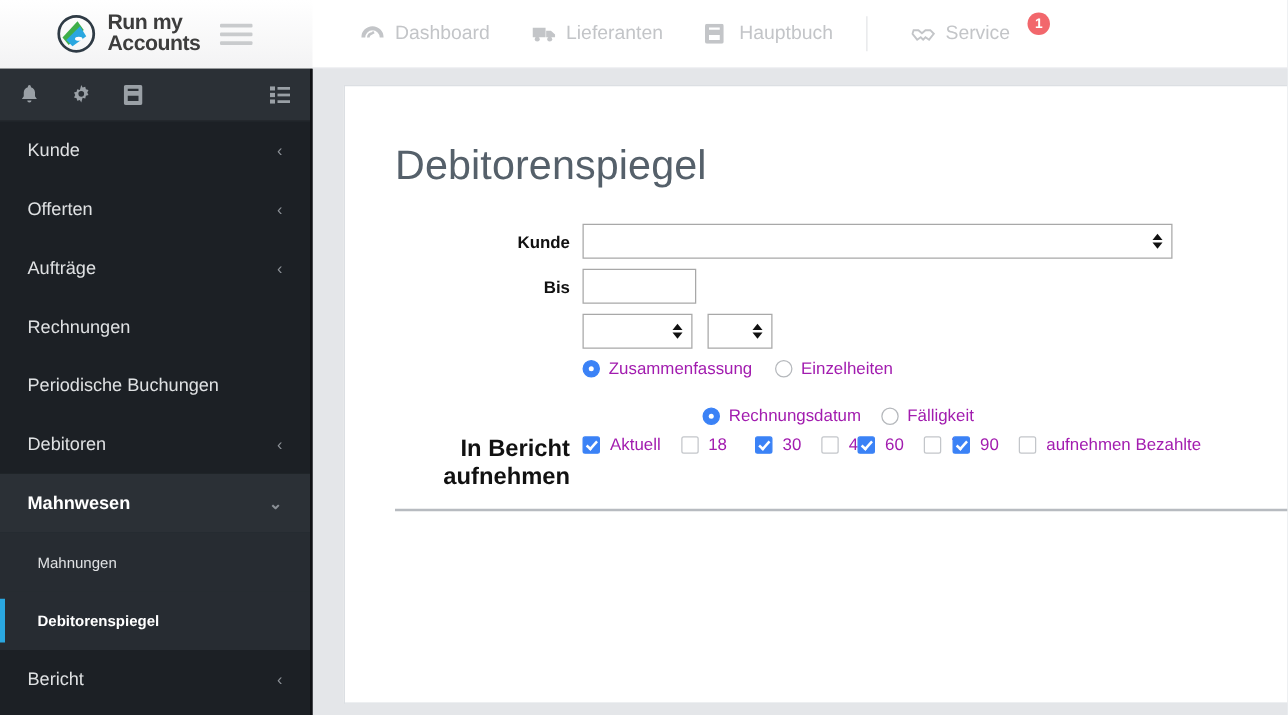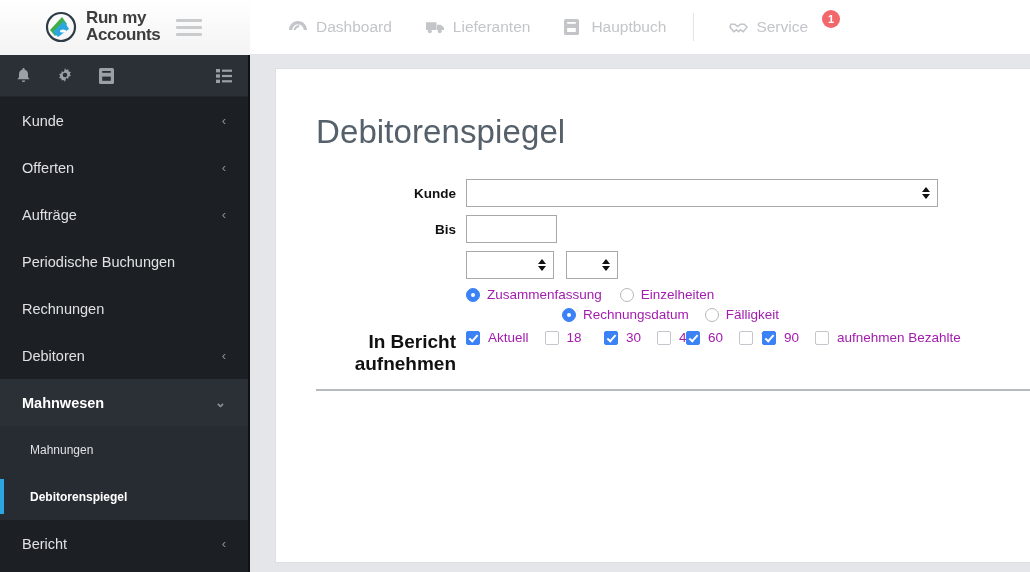--- a/index.html
+++ b/index.html
@@ -290,25 +290,25 @@
       <span>Offerten</span>
       <span class="chev">‹</span>
     </div>
 
     <div class="side-link">
       <span>Aufträge</span>
       <span class="chev">‹</span>
     </div>
 
     <div class="side-link">
+      <span>Rechnungen</span>
+    </div>
+
+    <div class="side-link">
       <span>Periodische Buchungen</span>
-    </div>
-
-    <div class="side-link">
-      <span>Rechnungen</span>
     </div>
 
     <div class="side-link">
       <span>Debitoren</span>
       <span class="chev">‹</span>
     </div>
 
     <div class="side-link group-open">
       <span>Mahnwesen</span>
       <span class="chev">⌄</span>
@@ -372,21 +372,21 @@
         <label class="opt" style="margin-right:18px">
           <span class="radio on"></span>
           <span>Zusammenfassung</span>
         </label>
         <label class="opt">
           <span class="radio"></span>
           <span>Einzelheiten</span>
         </label>
       </div>
 
-      <div class="radio-row" style="padding-left:246px; margin-top:5px">
+      <div class="radio-row" style="padding-left:246px; margin-top:23px">
         <label class="opt" style="margin-right:16px">
           <span class="radio on"></span>
           <span>Rechnungsdatum</span>
         </label>
         <label class="opt">
           <span class="radio"></span>
           <span>Fälligkeit</span>
         </label>
       </div>
 

